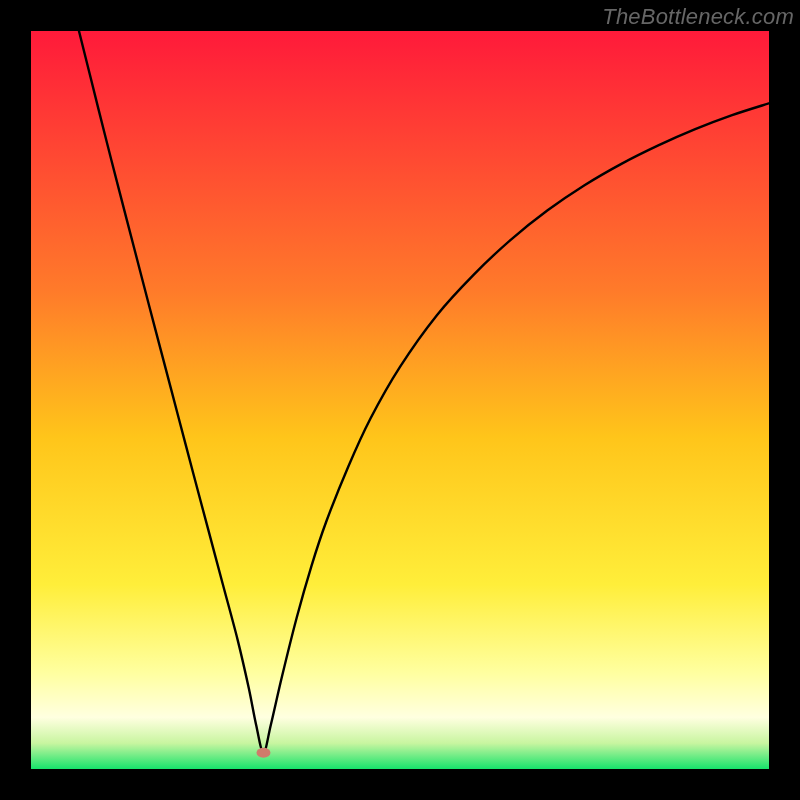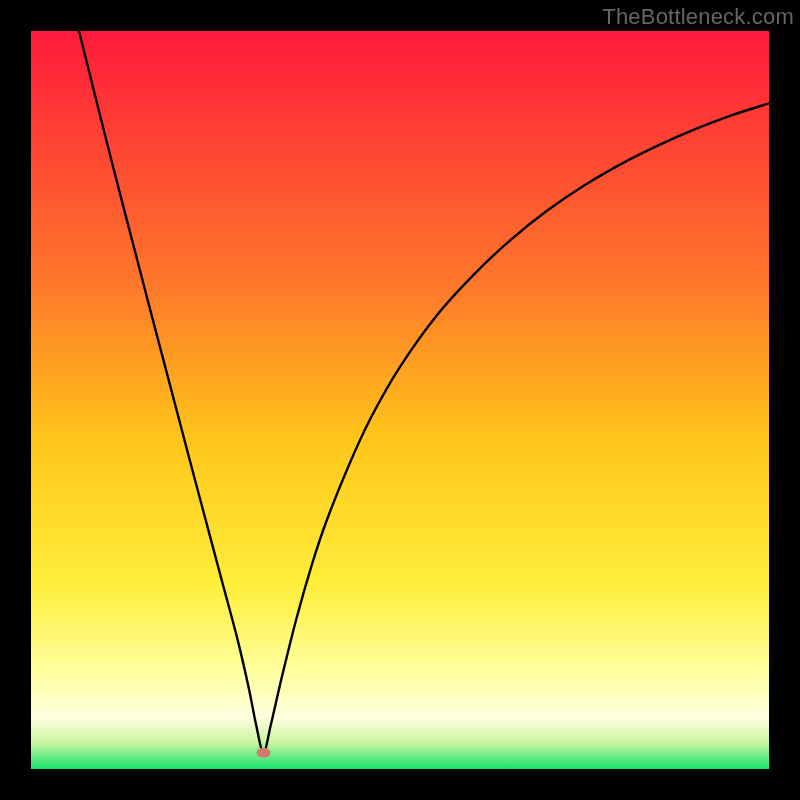--- a/index.html
+++ b/index.html
@@ -28,20 +28,21 @@
   }
   .watermark {
     position: absolute;
     top: 4px;
     right: 6px;
     color: #666;
     font-size: 22px;
     font-weight: 500;
     letter-spacing: 0.2px;
     user-select: none;
+    font-style: italic;
   }
   svg {
     display: block;
   }
 </style>
 </head>
 <body>
 
 <div class="frame">
   <svg class="plot-area" viewBox="0 0 738 738" preserveAspectRatio="none">

